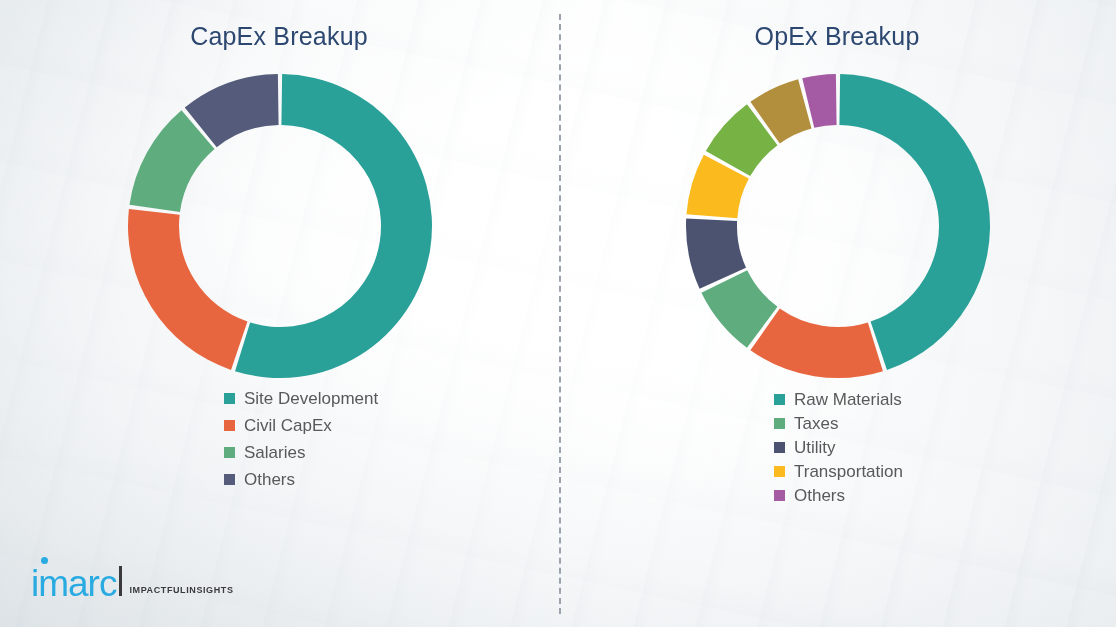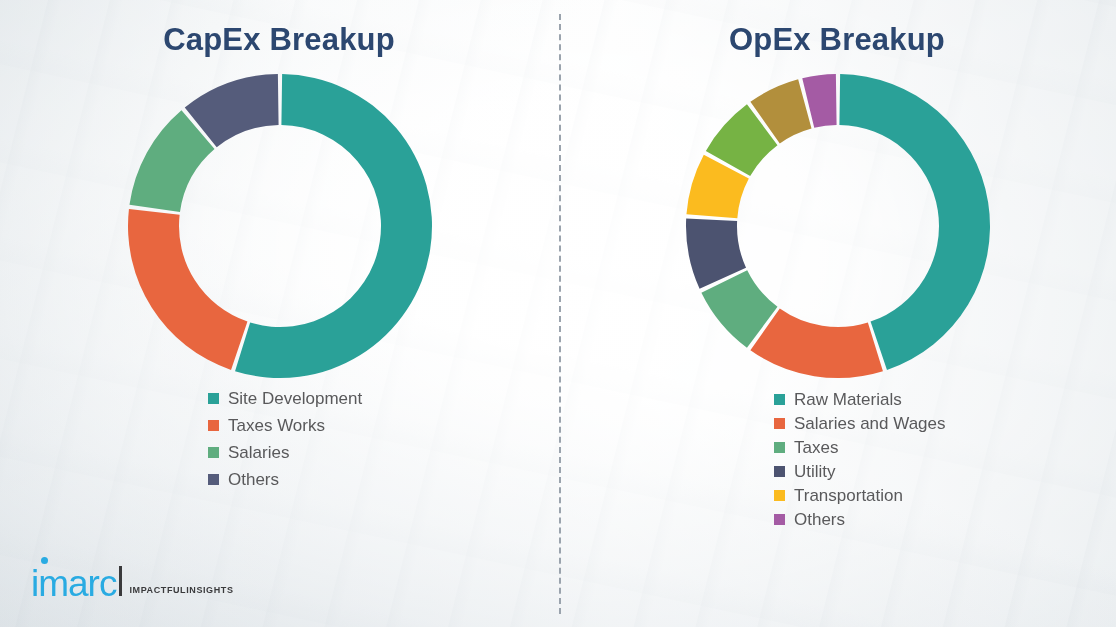--- a/index.html
+++ b/index.html
@@ -54,40 +54,40 @@
     width: 0;
     height: 600px;
     border-left: 2px dashed #9aa3ad;
   }
 
   .chart-title {
     position: absolute;
     width: 100%;
     text-align: center;
     top: 22px;
-    font-size: 31px;
-    font-weight: bold;
+    font-size: 25px;
+    font-weight: normal;
     color: #2c4770;
     letter-spacing: 0.2px;
   }
 
   .donut-wrap {
     position: absolute;
     top: 73px;
     width: 306px;
     height: 306px;
   }
   .donut-wrap.left  { left: 127px; }
   .donut-wrap.right { left: 685px; }
   .donut-wrap svg { display: block; }
 
   .legend {
     position: absolute;
   }
-  .legend.left  { left: 208px; top: 390px; }
+  .legend.left  { left: 224px; top: 390px; }
   .legend.right { left: 764px; top: 391px; }
 
   .legend-item {
     display: flex;
     align-items: center;
     margin-bottom: 10px;
     white-space: nowrap;
   }
   .legend.right .legend-item { margin-bottom: 7px; padding-left: 10px; }
 
@@ -172,21 +172,21 @@
       </svg>
     </div>
 
     <div class="legend left" id="capex-legend">
         <div class="legend-item">
           <span class="legend-swatch" style="background: rgb(42, 161, 152);"></span>
           <span class="legend-label">Site Development</span>
         </div>
         <div class="legend-item">
           <span class="legend-swatch" style="background: rgb(232, 102, 63);"></span>
-          <span class="legend-label">Taxes Works</span>
+          <span class="legend-label">Civil CapEx</span>
         </div>
         <div class="legend-item">
           <span class="legend-swatch" style="background: rgb(95, 173, 127);"></span>
           <span class="legend-label">Salaries</span>
         </div>
         <div class="legend-item">
           <span class="legend-swatch" style="background: rgb(85, 92, 123);"></span>
           <span class="legend-label">Others</span>
         </div>
       </div>
@@ -210,24 +210,20 @@
         </g>
     </svg>
   </div>
 
   <div class="legend right" id="opex-legend">
       <div class="legend-item">
         <span class="legend-swatch" style="background: rgb(42, 161, 152);"></span>
         <span class="legend-label">Raw Materials</span>
       </div>
       <div class="legend-item">
-        <span class="legend-swatch" style="background: rgb(232, 102, 63);"></span>
-        <span class="legend-label">Salaries and Wages</span>
-      </div>
-      <div class="legend-item">
         <span class="legend-swatch" style="background: rgb(95, 173, 127);"></span>
         <span class="legend-label">Taxes</span>
       </div>
       <div class="legend-item">
         <span class="legend-swatch" style="background: rgb(76, 83, 112);"></span>
         <span class="legend-label">Utility</span>
       </div>
       <div class="legend-item">
         <span class="legend-swatch" style="background: rgb(251, 187, 31);"></span>
         <span class="legend-label">Transportation</span>

